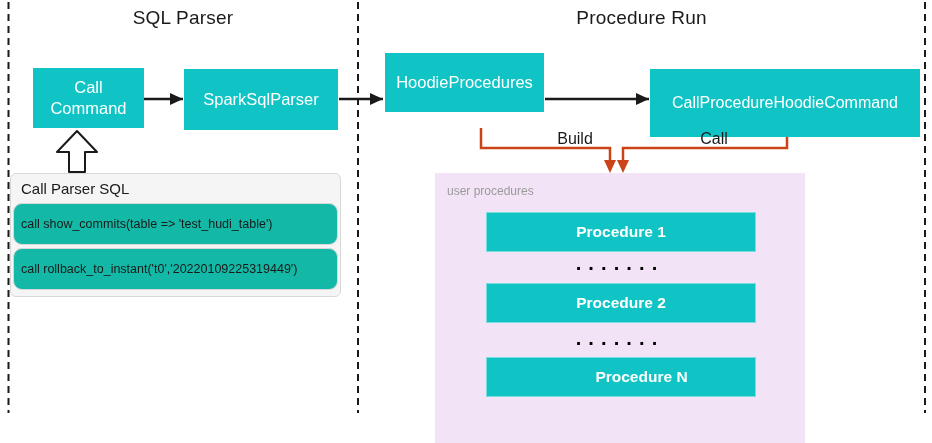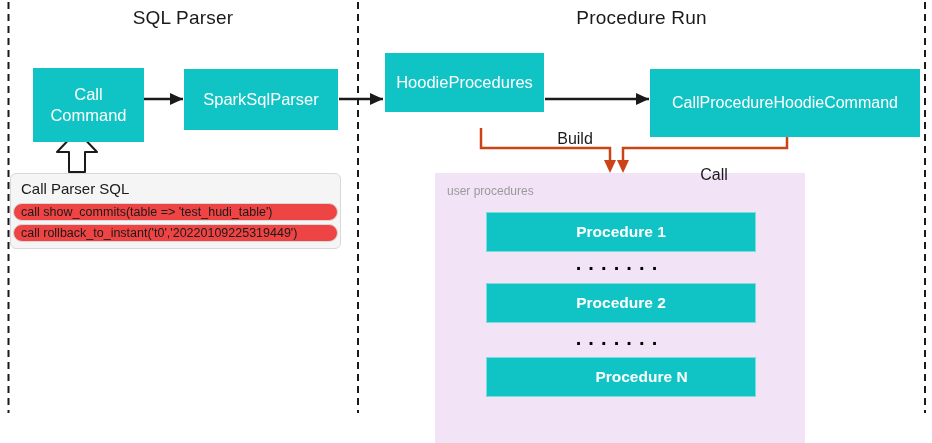--- a/index.html
+++ b/index.html
@@ -14,43 +14,43 @@
     letter-spacing:.2px;
   }
   .title-left{left:8px;width:350px;}
   .title-right{left:358px;width:567px;}
 
   .node{
     position:absolute;background:#10c4c6;color:#ffffff;z-index:2;
     display:flex;align-items:center;justify-content:center;text-align:center;
     font-size:16.5px;line-height:1.25;
   }
-  .node-call-command{left:33px;top:68px;width:99px;height:60px;padding:7px 6px;}
+  .node-call-command{left:33px;top:68px;width:99px;height:60px;padding:0 6px;}
   .node-spark{left:184px;top:69px;width:154px;height:61px;}
   .node-hoodie{left:385px;top:53px;width:159px;height:59px;}
   .node-cphc{left:650px;top:69px;width:270px;height:68px;font-size:16px;}
 
   .edge-label{
     position:absolute;z-index:3;font-size:16px;color:#1a1a1a;transform:translateX(-50%);
     background:transparent;white-space:nowrap;
   }
   .label-build{left:575px;top:130px;}
-  .label-call{left:714px;top:130px;margin-top:36px;}
+  .label-call{left:714px;top:130px;}
 
   .sql-card{
     position:absolute;left:10px;top:173px;width:331px;z-index:2;
     background:#f5f5f5;border:1px solid #d8d8d8;border-radius:6px;
     box-sizing:border-box;padding:0 0 3px 0;
   }
   .sql-card-header{
     font-size:15px;color:#1a1a1a;padding:6px 10px 6px 10px;height:17px;line-height:17px;
   }
   .sql-row{
-    background:#ef4444;border:1px solid #d8d8d8;border-radius:9px;
-    margin:0 2px 3px 2px;padding:0 7px;font-size:12.5px;color:#1a1a1a;
+    background:#14b8a6;border:1px solid #d8d8d8;border-radius:9px;
+    margin:0 2px 3px 2px;padding:12px 7px;font-size:12.5px;color:#1a1a1a;
     white-space:nowrap;overflow:hidden;line-height:16px;
   }
 
   .user-procs{
     position:absolute;left:435px;top:173px;width:370px;height:295px;z-index:2;
     background:#f2e4f6;
   }
   .user-procs-label{
     position:absolute;left:12px;top:11px;font-size:12px;color:#9a9a9a;
   }

